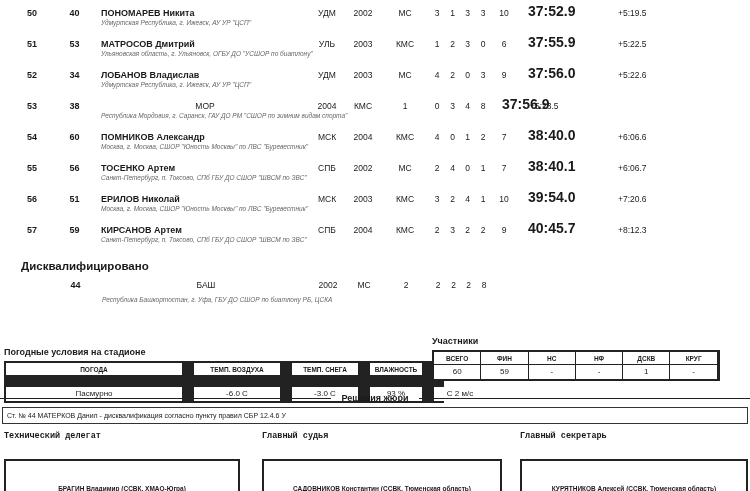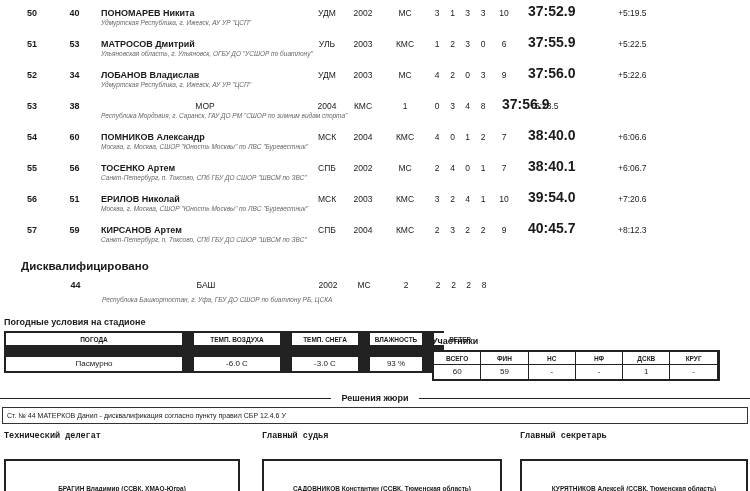--- a/index.html
+++ b/index.html
@@ -21,21 +21,21 @@
   .c-gap  { text-align:left; padding-left:13px; }
   .club { margin-left:85px; margin-top:3px; font-size:6.5px; font-style:italic;
     color:#666; white-space:nowrap; }
 
   
   .dsq { position:absolute; top:260px; left:17px; width:750px; }
   .dsq-title { font-weight:bold; font-size:11.5px; margin-left:4px; margin-bottom:8px; }
 
   
   .section-title { font-weight:bold; font-size:9px; margin-bottom:4px; }
-  .weather { position:absolute; top:317px; left:4px; width:440px; }
+  .weather { position:absolute; top:347px; left:4px; width:440px; }
   .wtable { border:2px solid #222; display:grid;
     grid-template-columns:176px 86px 66px 52px 52px; background:#222; grid-gap:1px;gap:12px; }
   .participants { position:absolute; top:336px; left:432px; width:288px; }
   .ptable { border:2px solid #222; display:grid;
     grid-template-columns:repeat(6, 46.3px); background:#222; grid-gap:1px; }
   .th { background:#fff; font-weight:bold; font-size:6.5px; text-align:center;
     padding:3px 0 2px 0; }
   .td { background:#fff; font-size:8px; text-align:center; padding:2px 0 3px 0; }
 
   

